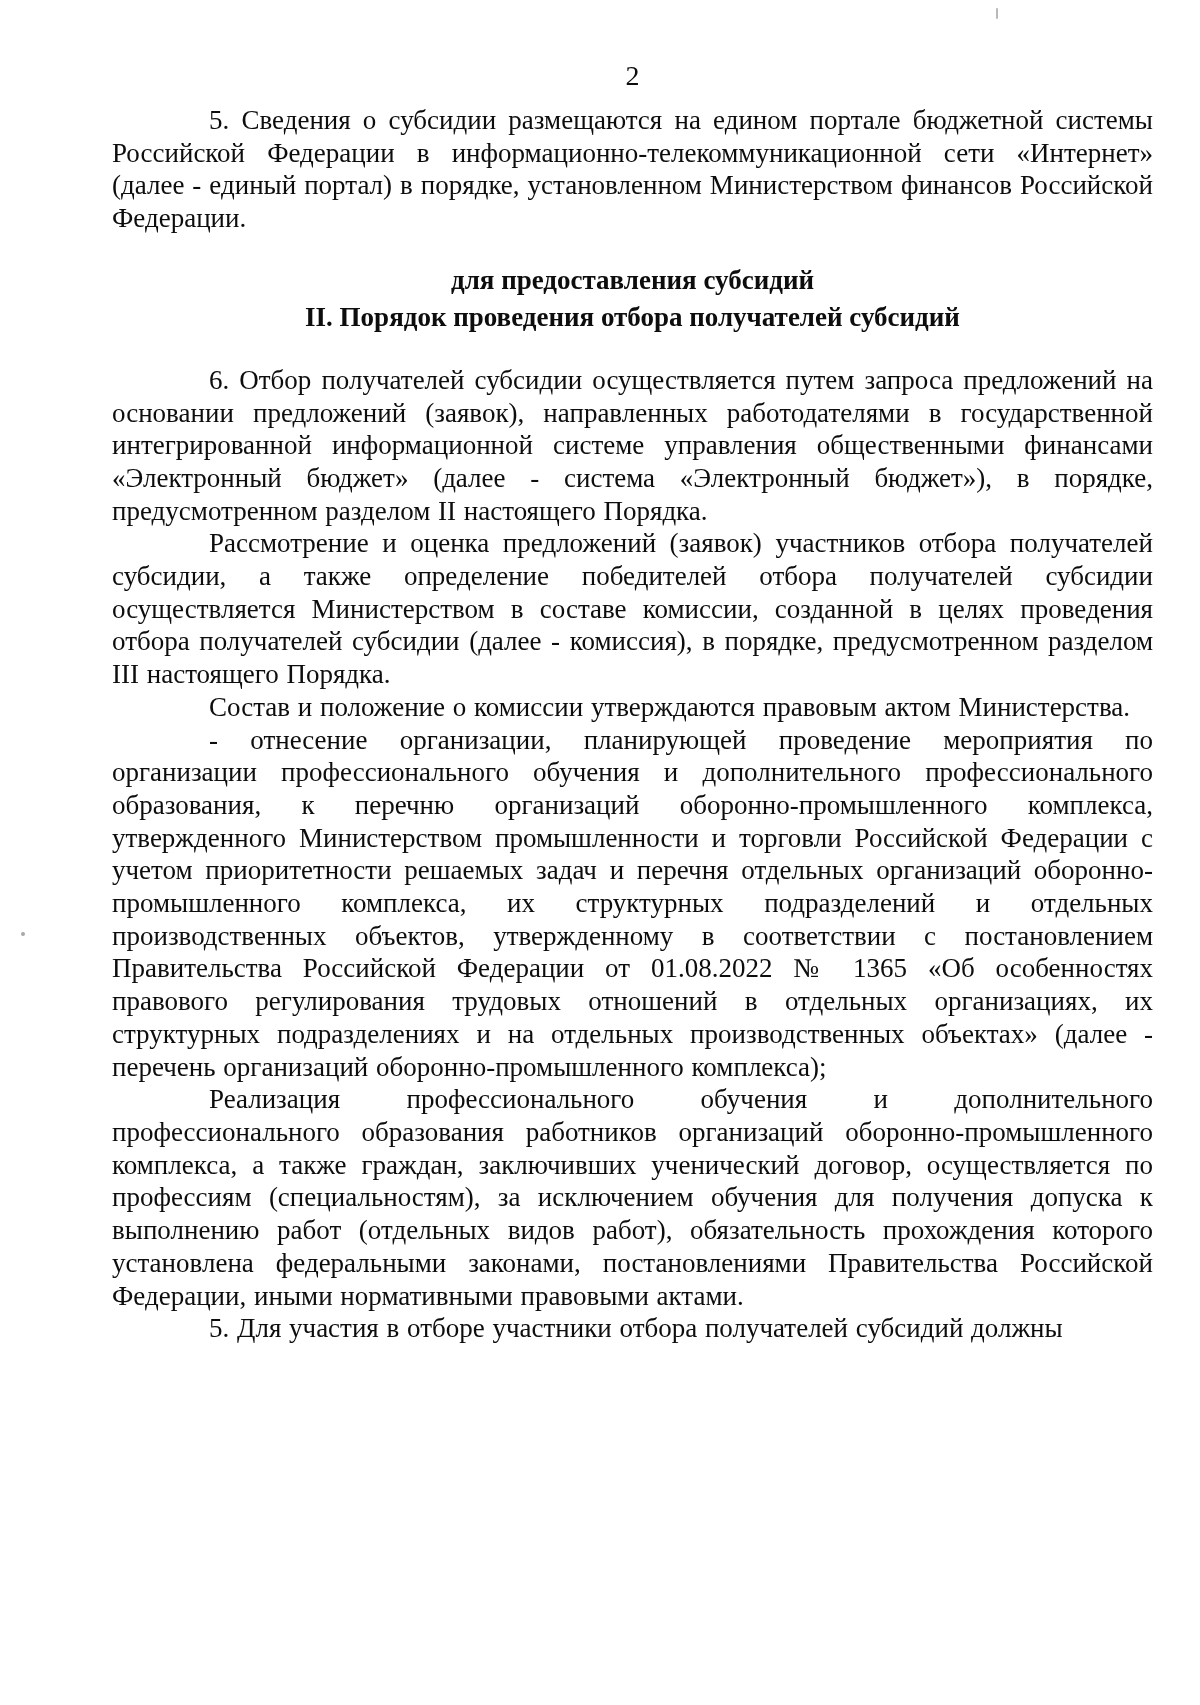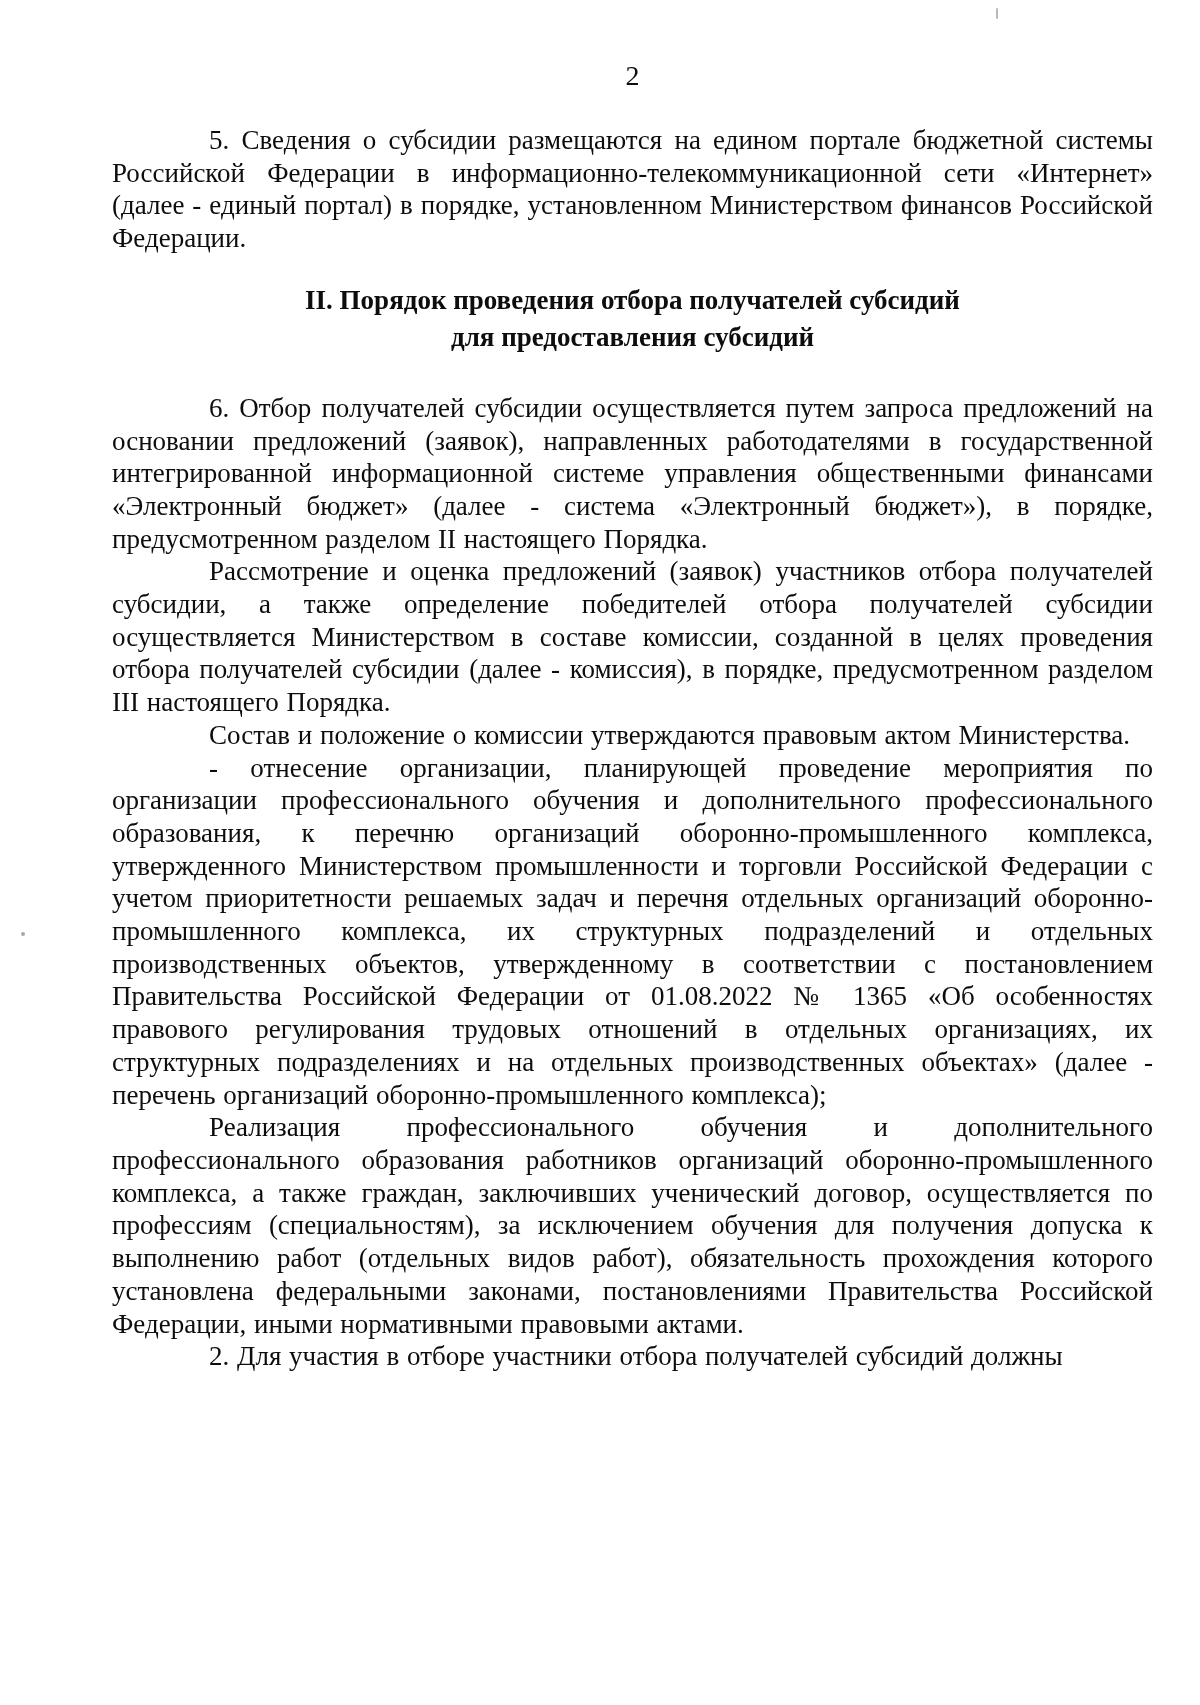--- a/index.html
+++ b/index.html
@@ -26,29 +26,29 @@
     line-height: 33px;
   }
   p.body-par {
     margin: 0;
     font-size: 27px;
     line-height: 32.7px;
     text-align: justify;
     text-indent: 97px;
     word-spacing: 1px;
   }
-  p.intro-par { margin-top: 32px; }
+  p.intro-par { margin-top: 12px; }
   .section-heading {
     margin: 27px 0 0 0;
     font-size: 27px;
     font-weight: bold;
     text-align: center;
     line-height: 37px;
   }
-  p.first-body-par { margin-top: 36px; }
+  p.first-body-par { margin-top: 28px; }
   
   .speck-top-right {
     position: absolute;
     left: 996px; top: 8px;
     width: 2px; height: 11px;
     background: #b9b9b9;
     border-radius: 1px;
   }
   .speck-left {
     position: absolute;
@@ -66,32 +66,32 @@
   <div class="speck-top-right"></div>
   <div class="speck-left"></div>
 
   <div class="text-column">
 
     <div class="page-number">2</div>
 
     <p class="body-par intro-par">5. Сведения о субсидии размещаются на едином портале бюджетной системы Российской Федерации в информационно-телекоммуникационной сети «Интернет» (далее - единый портал) в порядке, установленном Министерством финансов Российской Федерации.</p>
 
     <div class="section-heading">
+      <div>для предоставления субсидий</div>
       <div>II. Порядок проведения отбора получателей субсидий</div>
-      <div>для предоставления субсидий</div>
     </div>
 
     <p class="body-par first-body-par">6. Отбор получателей субсидии осуществляется путем запроса предложений на основании предложений (заявок), направленных работодателями в государственной интегрированной информационной системе управления общественными финансами «Электронный бюджет» (далее - система «Электронный бюджет»), в порядке, предусмотренном разделом II настоящего Порядка.</p>
 
     <p class="body-par">Рассмотрение и оценка предложений (заявок) участников отбора получателей субсидии, а также определение победителей отбора получателей субсидии осуществляется Министерством в составе комиссии, созданной в целях проведения отбора получателей субсидии (далее - комиссия), в порядке, предусмотренном разделом III настоящего Порядка.</p>
 
     <p class="body-par">Состав и положение о комиссии утверждаются правовым актом Министерства.</p>
 
 
     <p class="body-par">- отнесение организации, планирующей проведение мероприятия по организации профессионального обучения и дополнительного профессионального образования, к перечню организаций оборонно-промышленного комплекса, утвержденного Министерством промышленности и торговли Российской Федерации с учетом приоритетности решаемых задач и перечня отдельных организаций оборонно-промышленного комплекса, их структурных подразделений и отдельных производственных объектов, утвержденному в соответствии с постановлением Правительства Российской Федерации от 01.08.2022 № 1365 «Об особенностях правового регулирования трудовых отношений в отдельных организациях, их структурных подразделениях и на отдельных производственных объектах» (далее - перечень организаций оборонно-промышленного комплекса);</p>
 
 
     <p class="body-par">Реализация профессионального обучения и дополнительного профессионального образования работников организаций оборонно-промышленного комплекса, а также граждан, заключивших ученический договор, осуществляется по профессиям (специальностям), за исключением обучения для получения допуска к выполнению работ (отдельных видов работ), обязательность прохождения которого установлена федеральными законами, постановлениями Правительства Российской Федерации, иными нормативными правовыми актами.</p>
 
-    <p class="body-par">2. Для участия в отборе участники отбора получателей субсидий должны</p>
+    <p class="body-par">5. Для участия в отборе участники отбора получателей субсидий должны</p>
 
   </div>
 </div>
 
 </body></html>

